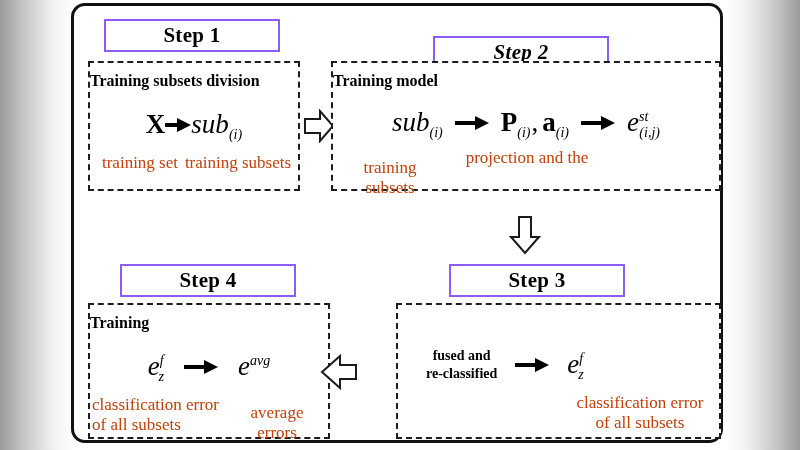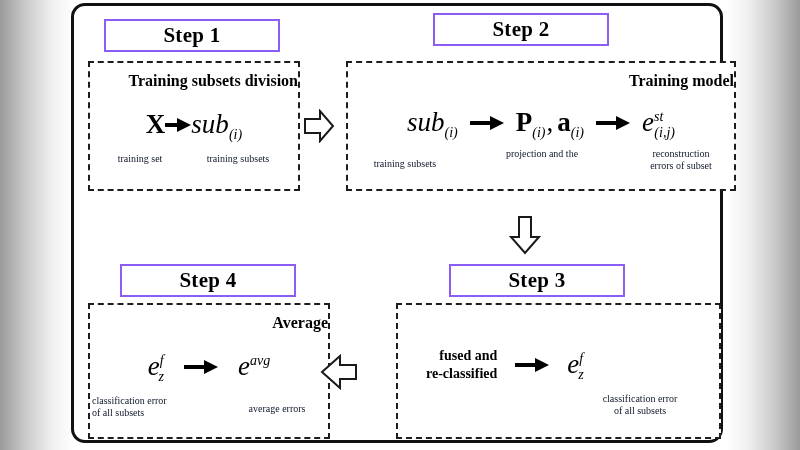--- a/index.html
+++ b/index.html
@@ -75,21 +75,21 @@
   #step1-panel { left: 85px;  top: 58px;  width: 212px; height: 130px; }
   #step2-panel { left: 328px; top: 58px;  width: 390px; height: 130px; }
   #step4-panel { left: 85px;  top: 300px; width: 242px; height: 136px; }
   #step3-panel { left: 393px; top: 300px; width: 325px; height: 136px; }
 
   .panel-title {
     position: absolute;
     left: 0;
     right: 0;
     top: 9px;
-    text-align: right;
+    text-align: left;
     font-weight: bold;
     font-size: 16px;
     color: #000000;
   }
 
   
   .formula-row {
     position: absolute;
     left: 0;
     right: 0;
@@ -147,22 +147,22 @@
     border-bottom: 7px solid transparent;
     border-left: 14px solid #000000;
   }
   .arrow-solid.short { width: 26px; }
   .arrow-solid.short::before { width: 16px; }
   .arrow-solid.short::after { left: 12px; }
 
   
   .caption {
     position: absolute;
-    font-size: 10px;
-    color: #0f172a;
+    font-size: 17px;
+    color: #c2410c;
     text-align: center;
     line-height: 1.15;
   }
 
   
   .hollow {
     position: absolute;
   }
   .hollow svg { display: block; }
 </style>
@@ -171,78 +171,74 @@
 
 <div id="screenshot">
 
   <div class="bar bar-left"></div>
   <div class="bar bar-right"></div>
 
   <div class="frame">
 
     <div class="step-header" id="step1-header" style="left:30px; top:13px;">Step 1</div>
 
-    <div class="step-header" id="step2-header" style="left:359px; top:7px;">Step 2</div>
+    <div class="step-header" id="step2-header" style="left:359px; top:30px;font-style:italic;">Step 2</div>
 
     <div class="panel" id="step1-panel" style="left:14px; top:55px;">
       <div class="panel-title">Training subsets division</div>
 
       <div class="formula-row" style="top:48px;">
         <span class="math"><span class="bd">X</span></span>
         <span class="arrow-solid short"></span>
         <span class="math"><span class="it">sub</span><sub>(i)</sub></span>
       </div>
 
       <div class="caption" style="left:8px; top:90px; width:84px;">training set</div>
       <div class="caption" style="left:92px; top:90px; width:112px;">training subsets</div>
     </div>
 
     <div class="hollow" style="left:229px; top:103px;">
       <svg width="32" height="34" viewBox="0 0 32 34" aria-hidden="true">
         <polygon points="2,10 17,10 17,2 30,17 17,32 17,24 2,24" fill="#ffffff" stroke="#1a1a1a" stroke-width="2" stroke-linejoin="miter"></polygon>
       </svg>
     </div>
 
-    <div class="panel" id="step2-panel" style="left:272px; top:55px;">
+    <div class="panel" id="step2-panel" style="left:257px; top:55px;">
       <div class="panel-title">Training model</div>
 
       <div class="formula-row" style="top:46px;">
         <span class="math"><span class="it">sub</span><sub>(i)</sub></span>
         <span class="arrow-solid" style="margin:0 12px;"></span>
         <span class="math"><span class="bd">P</span><sub>(i)</sub></span>
         <span class="math" style="margin:0 4px 0 1px;">,</span>
         <span class="math"><span class="bd">a</span><sub>(i)</sub></span>
         <span class="arrow-solid" style="margin:0 12px;"></span>
         <span class="math"><span class="it">e</span><sup>st</sup><sub style="margin-left:-9px;">(i,j)</sub></span>
       </div>
 
       <div class="caption" style="left:4px; top:95px; width:106px;">training subsets</div>
 
       <div class="caption" style="left:108px; top:85px; width:172px;">
         <div>projection and the</div>
       </div>
 
-      <div class="caption" style="left:280px; top:85px; width:106px;">
-        <div>reconstruction</div>
-        <div>errors of subset</div>
-      </div>
     </div>
 
     <div class="hollow" style="left:434px; top:209px;">
       <svg width="34" height="40" viewBox="0 0 34 40" aria-hidden="true">
         <polygon points="11,2 23,2 23,22 31,22 17,38 3,22 11,22" fill="#ffffff" stroke="#1a1a1a" stroke-width="2" stroke-linejoin="miter"></polygon>
       </svg>
     </div>
 
     <div class="step-header" id="step4-header" style="left:46px; top:258px;">Step 4</div>
 
     <div class="step-header" id="step3-header" style="left:375px; top:258px;">Step 3</div>
 
     <div class="panel" id="step4-panel" style="left:14px; top:297px;">
-      <div class="panel-title">Average</div>
+      <div class="panel-title">Training</div>
 
       <div class="formula-row" style="top:48px;">
         <span class="math" style="margin-right:6px;"><span class="it">e</span><sup>f</sup><sub style="margin-left:-5px;">z</sub></span>
         <span class="arrow-solid" style="margin:0 14px;"></span>
         <span class="math" style="margin-left:6px;"><span class="it">e</span><sup>avg</sup></span>
       </div>
 
       <div class="caption" style="left:2px; top:90px; width:132px; text-align:left;">
         <div>classification error</div>
         <div>of all subsets</div>
@@ -254,21 +250,21 @@
     <div class="hollow" style="left:246px; top:348px;">
       <svg width="38" height="36" viewBox="0 0 38 36" aria-hidden="true">
         <polygon points="36,11 20,11 20,2 2,18 20,34 20,25 36,25" fill="#ffffff" stroke="#1a1a1a" stroke-width="2" stroke-linejoin="miter"></polygon>
       </svg>
     </div>
 
     <div class="panel" id="step3-panel" style="left:322px; top:297px;">
 
       <div class="formula-row" style="top:42px; justify-content:flex-start; padding-left:28px;">
         <span style="font-size:14px; font-weight:bold; line-height:1.25; text-align:center; color:#000;">
-          <span style="display:block;text-align:right;">fused and</span>
+          <span style="display:block;">fused and</span>
           <span style="display:block;text-align:right;">re-classified</span>
         </span>
         <span class="arrow-solid" style="margin:0 18px;"></span>
         <span class="math"><span class="it">e</span><sup>f</sup><sub style="margin-left:-5px;">z</sub></span>
       </div>
 
       <div class="caption" style="left:168px; top:88px; width:148px;">
         <div>classification error</div>
         <div>of all subsets</div>
       </div>

